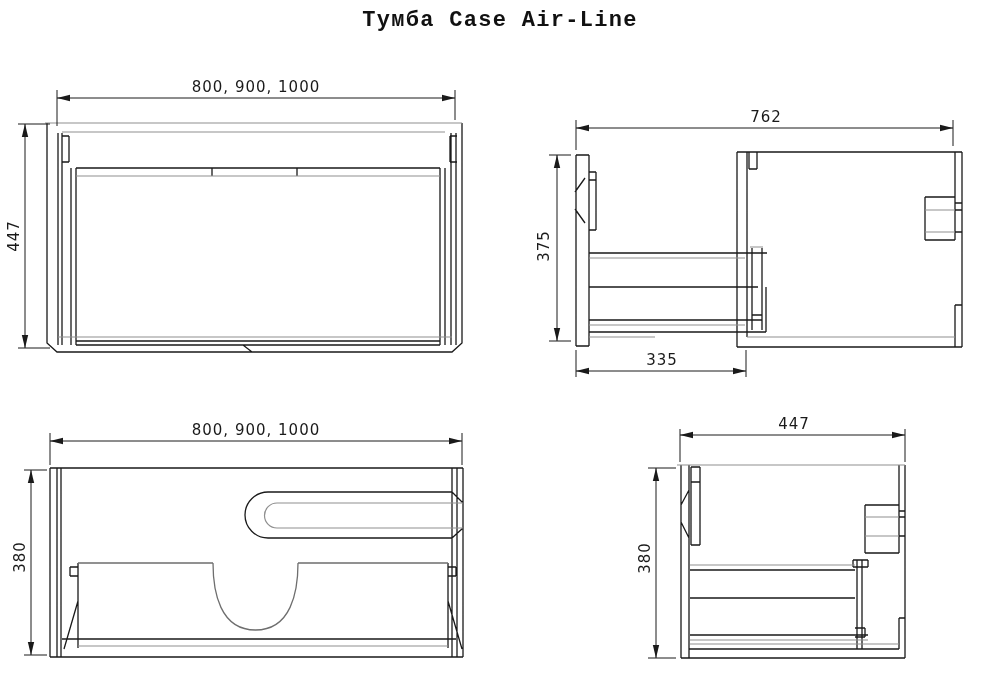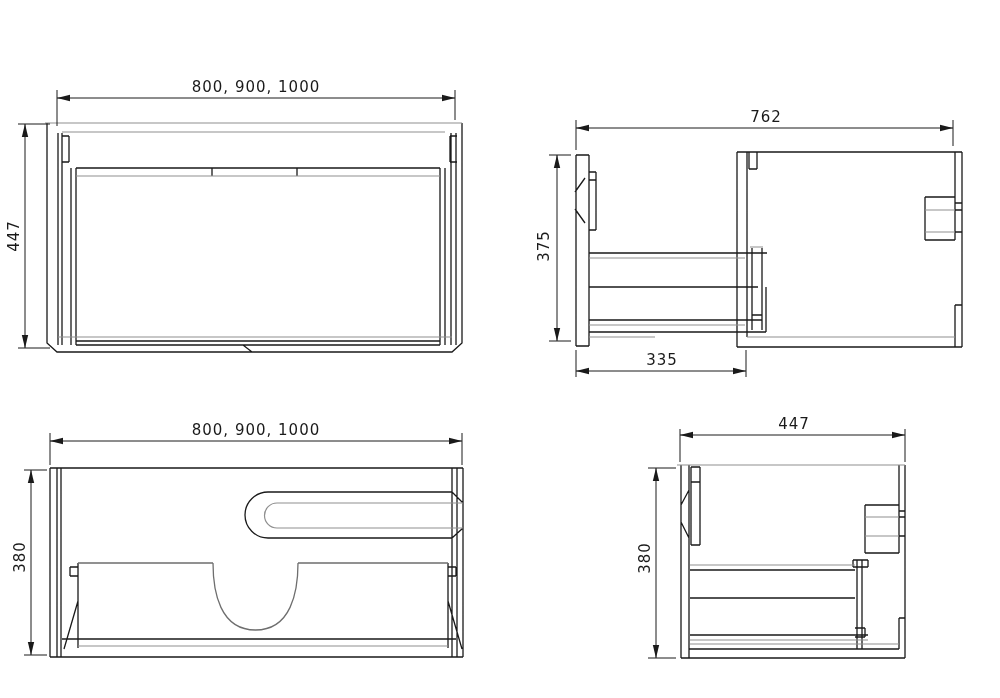--- a/index.html
+++ b/index.html
@@ -13,20 +13,21 @@
   .ln2{stroke:#8f8f8f;stroke-width:1.2;fill:none;}
   .ln3{stroke:#6e6e6e;stroke-width:1.3;fill:none;}
   .dln{stroke:#1a1a1a;stroke-width:1;fill:none;}
   .arw{fill:#1a1a1a;stroke:none;}
   .dim-text{font-family:"DejaVu Sans",sans-serif;font-size:15px;letter-spacing:1px;fill:#1a1a1a;}
 </style>
 </head>
 <body>
 
 <div class="sheet">
+  <div class="title">Тумба Case Air-Line</div>
 
   <svg width="1000" height="698" viewBox="0 0 1000 698">
 
     <g>
       <path class="ln" d="
         M47,123 L47,343 L57,352 L452,352 L462,343 L462,123
         M58,133 V345 M62,133 V345
         M451,133 V345 M456,133 V345
         M71,168 V345 M76,168 V345
         M440,168 V345 M445,168 V345

